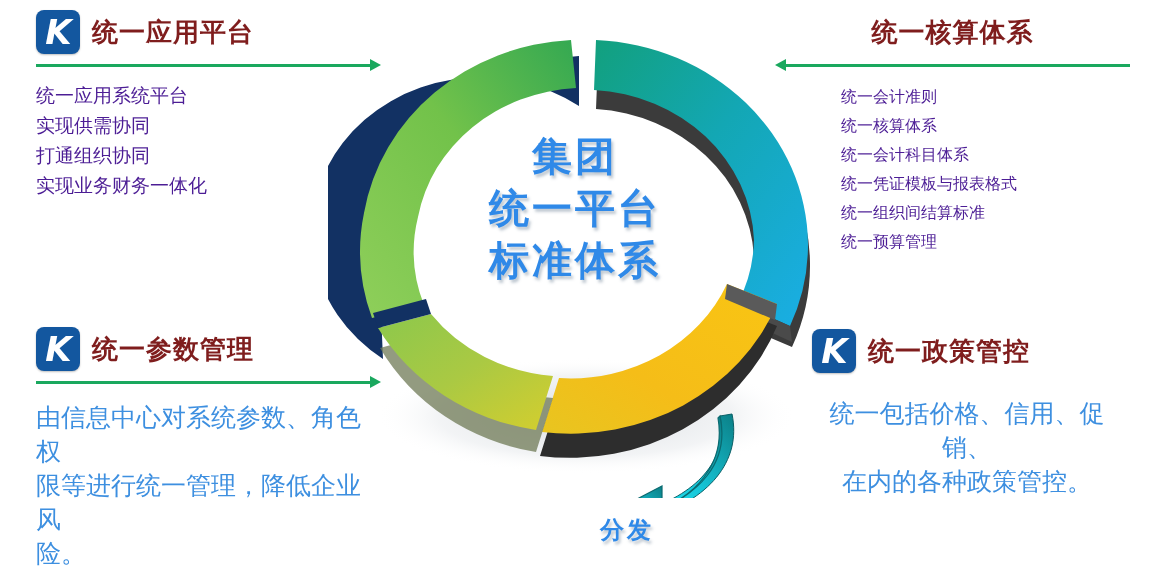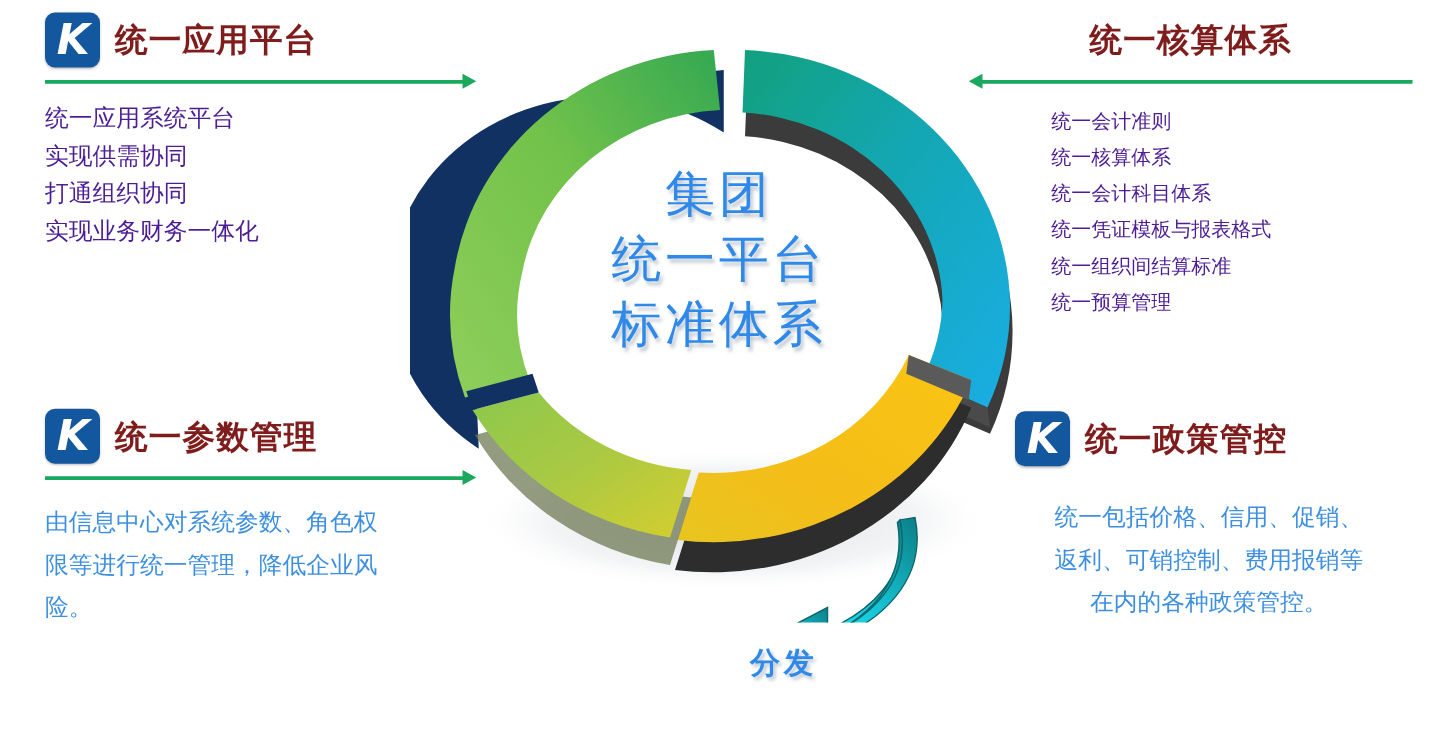--- a/index.html
+++ b/index.html
@@ -52,21 +52,21 @@
   .rule.right .head{right:0;border-left:11px solid #1aa85e;}
   .rule.left .line{left:10px;right:0;}
   .rule.left .head{left:0;border-right:11px solid #1aa85e;}
 
   .body-list{margin-top:8px;}
   .body-list div{
     font-size:19px;color:#4c1d95;line-height:30px;white-space:nowrap;
   }
   .body-para{margin-top:12px;}
   .body-para div{
-    font-size:19px;color:#3d8fe0;line-height:34px;
+    font-size:25px;color:#3d8fe0;line-height:34px;
   }
 
   
   #blk-app      {left:36px; top:8px;  width:345px;}
   #blk-acct     {left:775px;top:8px;  width:355px;}
   #blk-param    {left:36px; top:325px;width:345px;}
   #blk-policy   {left:812px;top:327px;width:310px;}
 
   #blk-acct .hdr{justify-content:center;}
   #blk-acct .body-list{margin-top:10px;padding-left:66px;}
@@ -75,21 +75,21 @@
 
   
   .ring-wrap{position:absolute;left:328px;top:18px;width:510px;height:480px;}
   .ring-wrap svg{display:block;width:510px;height:480px;}
 
   .centre-text{
     position:absolute;left:455px;top:130px;width:240px;
     text-align:center;pointer-events:none;
   }
   .centre-text div{
-    font-size:40px;font-weight:normal;color:#2f89e8;
+    font-size:40px;font-weight:bold;color:#2f89e8;
     line-height:52px;letter-spacing:3px;
     text-shadow:2px 3px 3px rgba(110,130,150,.45);
   }
 
   .fenfa{
     position:absolute;left:600px;top:514px;
     font-size:24px;font-weight:bold;color:#2f89e8;
     letter-spacing:3px;
     text-shadow:2px 3px 3px rgba(110,130,150,.45);
   }
@@ -282,18 +282,17 @@
 
   <div class="block" id="blk-policy">
     <div class="hdr">
       <div class="klogo">
         <span>K</span>
       </div>
       <div class="hdr-title">统一政策管控</div>
     </div>
     <div class="body-para">
       <div>统一包括价格、信用、促销、</div>
-      <div>返利、可销控制、费用报销等</div>
       <div>在内的各种政策管控。</div>
     </div>
   </div>
 
 </div>
 
 </body></html>

